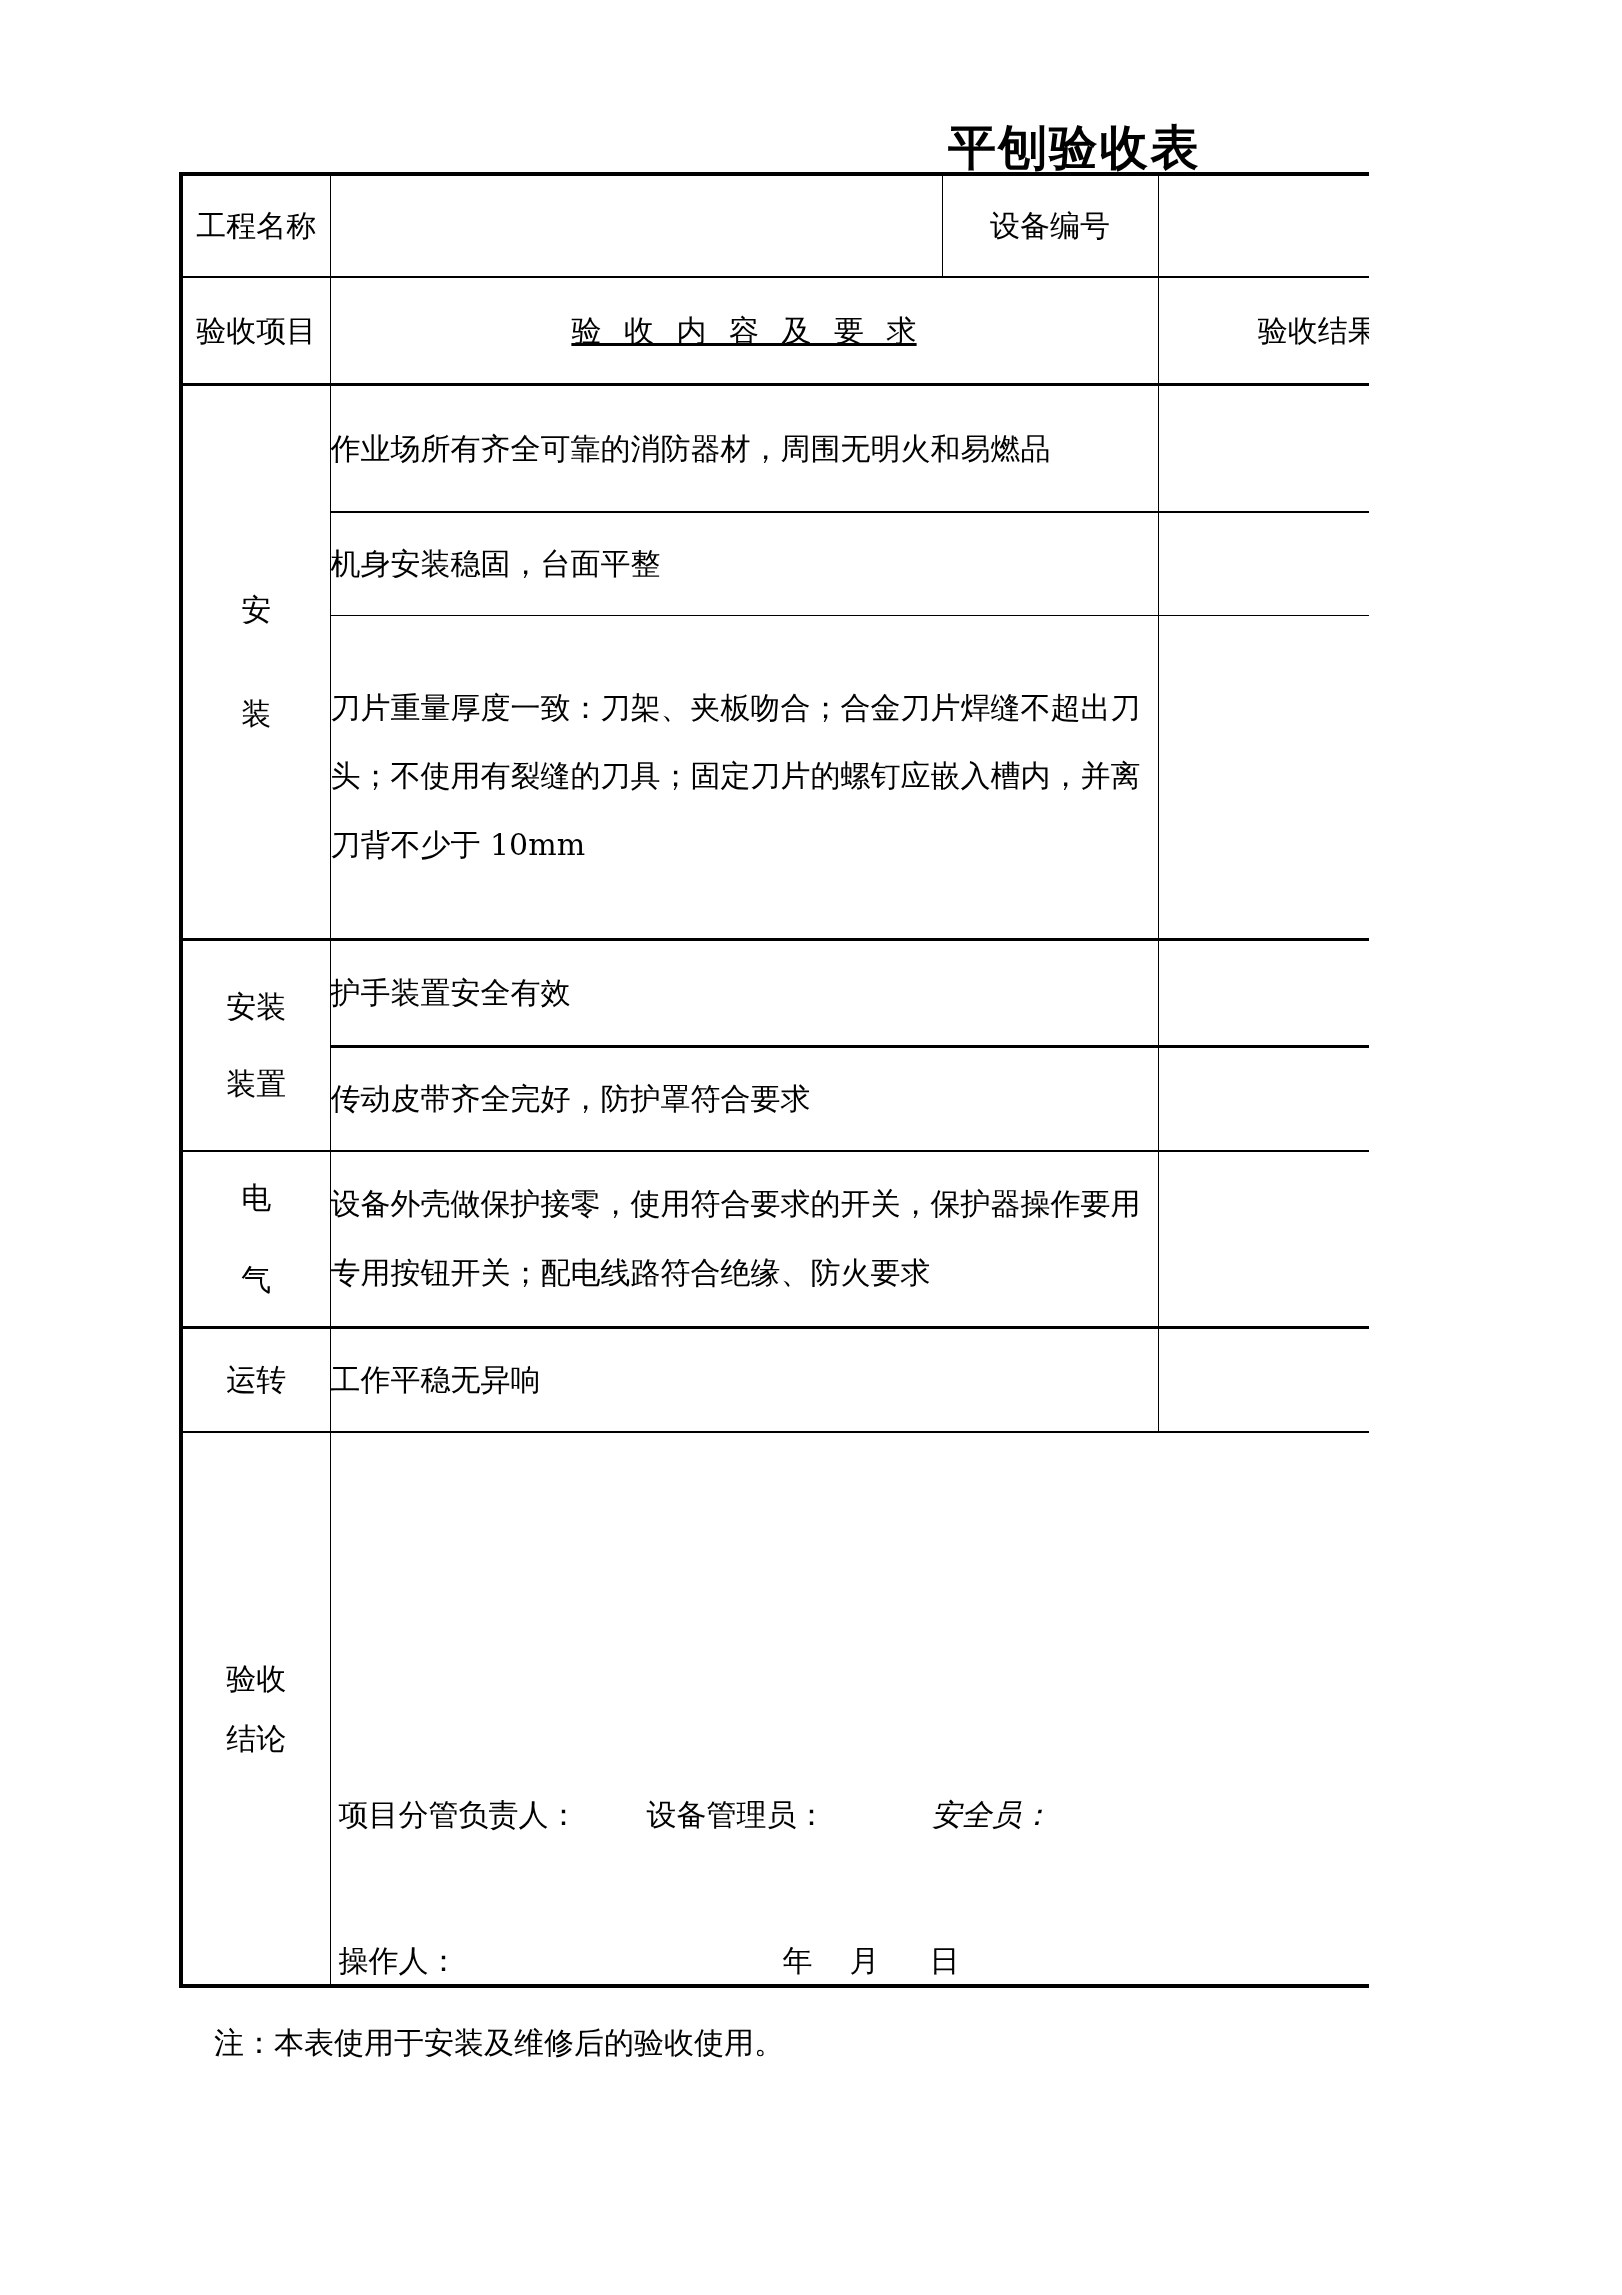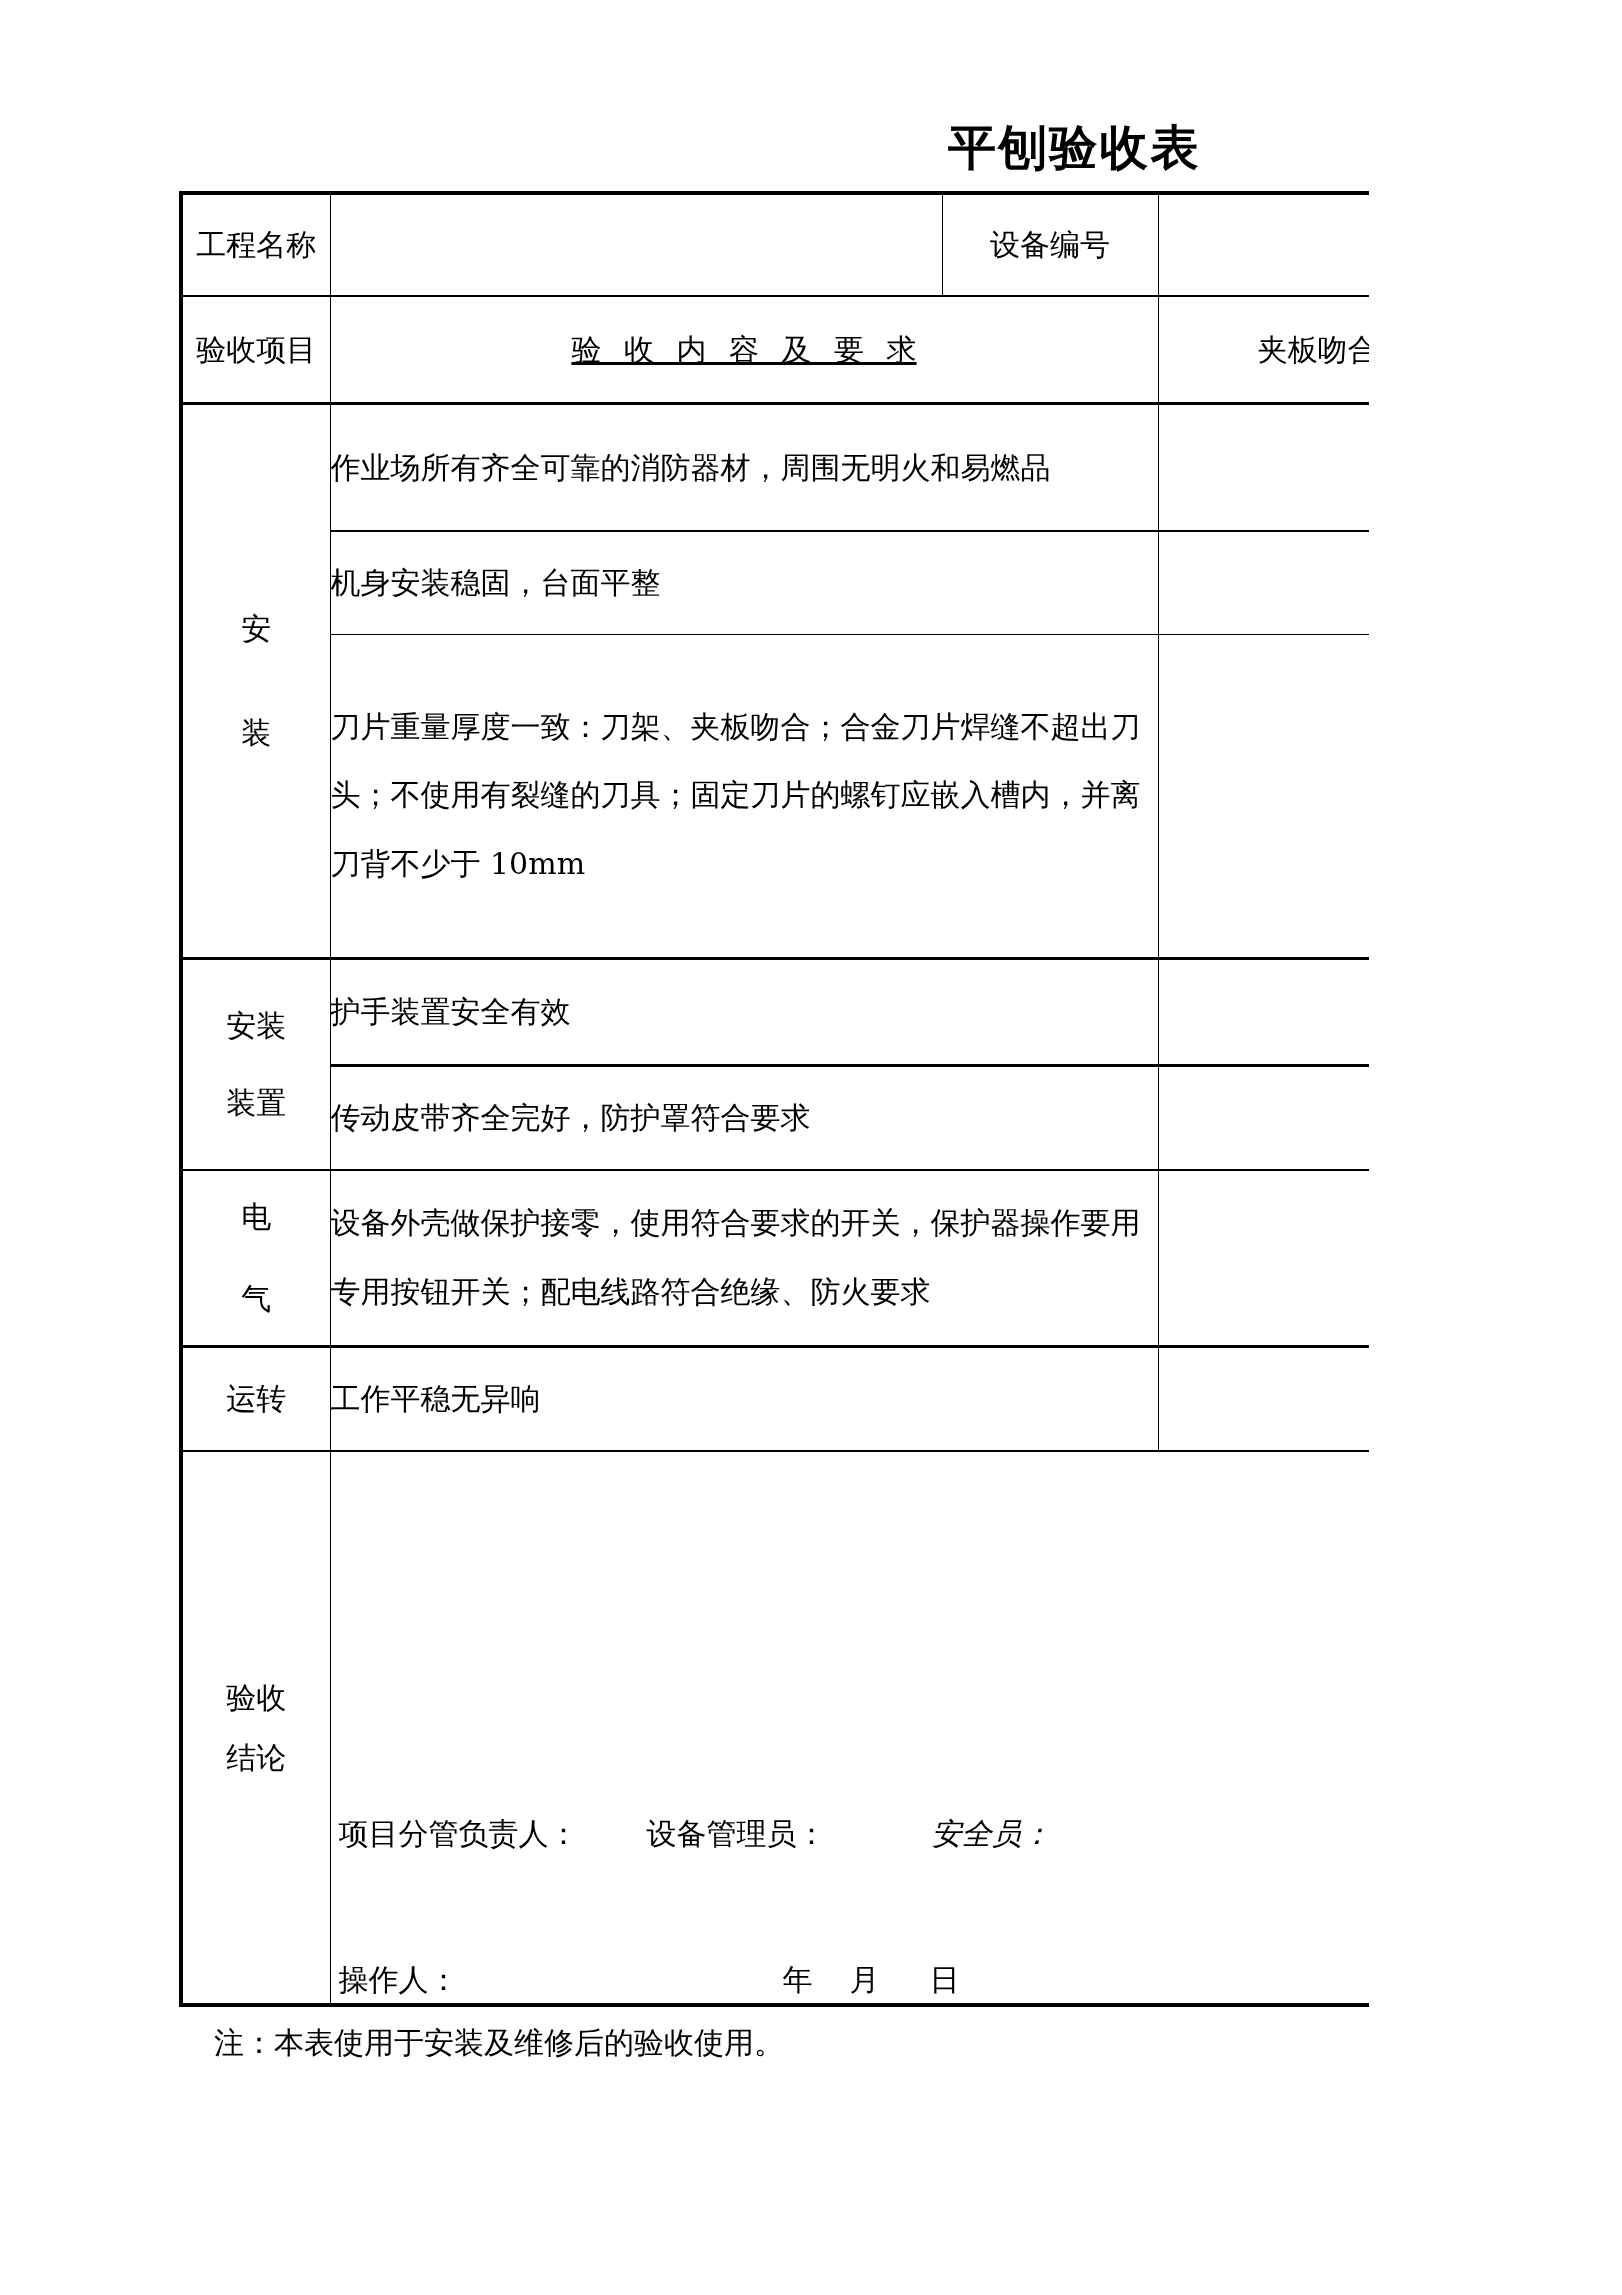--- a/index.html
+++ b/index.html
@@ -28,21 +28,21 @@
   .doc-no {
     position: absolute;
     left: 1412px;
     top: 139px;
     font-size: 31px;
     white-space: nowrap;
   }
   table.tbl {
     position: absolute;
     left: 179px;
-    top: 191px;
+    top: 172px;
     border-collapse: collapse;
     table-layout: fixed;
     width: 1298px;
     border: 4.6px solid #000;
   }
   table.tbl td {
     border: 1.3px solid #000;
     padding: 0;
     font-size: 30px;
     line-height: 1.45;
@@ -138,21 +138,21 @@
         <tr class="r1">
       <td class="lbl">工程名称</td>
       <td></td>
       <td class="lbl">设备编号</td>
       <td></td>
     </tr>
 
     <tr class="r2 bt4">
       <td class="lbl">验收项目</td>
       <td class="header-content" colspan="2">验 收 内 容 及 要 求</td>
-      <td class="lbl">夹板吻合</td>
+      <td class="lbl">验收结果</td>
     </tr>
 
     <tr class="r3 bt5">
       <td class="lbl" rowspan="3">
         <div class="vstack g-install">
           <span>安</span>
           <span>装</span>
         </div>
       </td>
       <td class="content" colspan="2">作业场所有齐全可靠的消防器材，周围无明火和易燃品</td>

